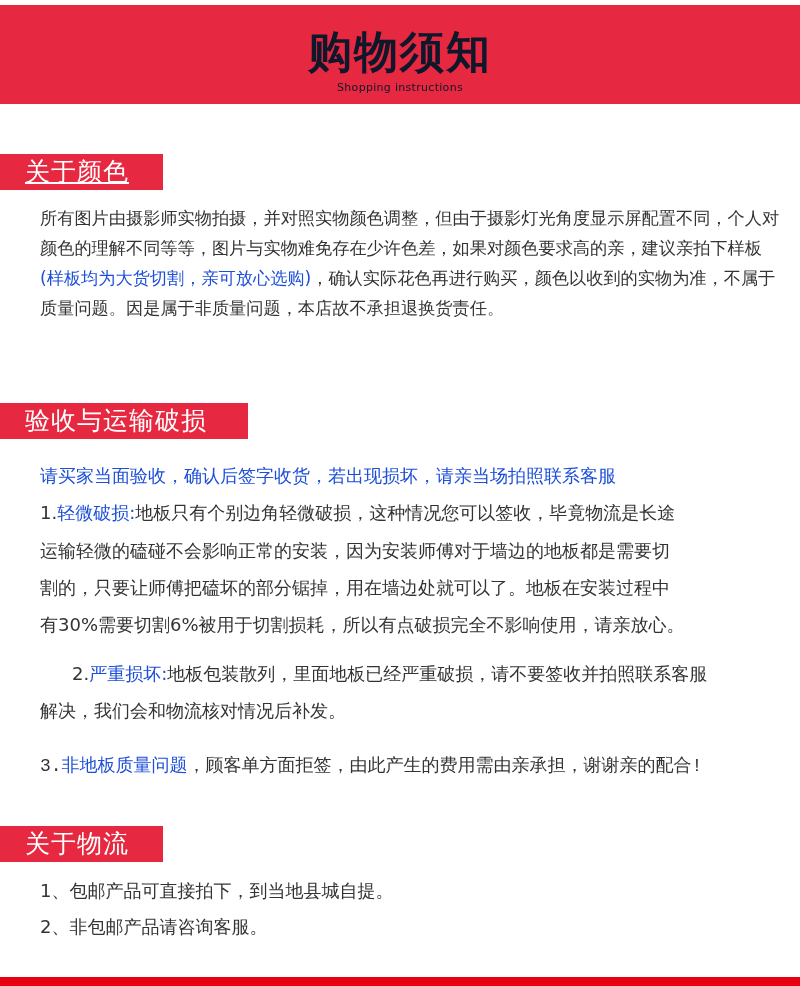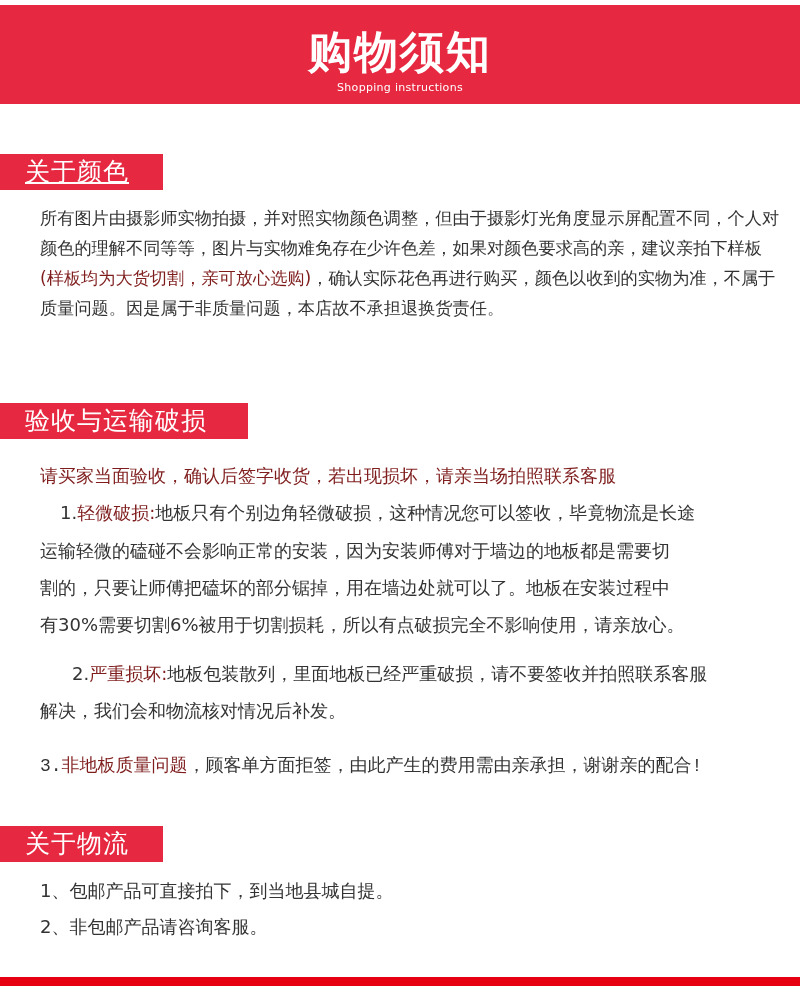--- a/index.html
+++ b/index.html
@@ -4,41 +4,41 @@
 <style>
   html, body { margin: 0; padding: 0; background: #ffffff; }
   body {
     width: 800px; height: 986px; position: relative; overflow: hidden;
     font-family: "DejaVu Sans", "Liberation Sans", sans-serif;
     color: #333333;
   }
   .header {
     position: absolute; left: 0; top: 5px; width: 800px; height: 99px;
     background: #e62840;
-    text-align: center; color: #ffffff;
+    text-align: center; color: #0f172a;
   }
   .header .title {
     position: absolute; left: 0; right: 0; top: 22px;
     font-size: 44px; font-weight: bold; letter-spacing: 2px; line-height: 50px;
   }
   .header .subtitle {
     position: absolute; left: 0; right: 0; top: 74px;
     font-size: 11px; line-height: 18px; letter-spacing: 0.3px;
   }
   .section-label {
     position: absolute; left: 0; height: 36px;
     background: #e62840; color: #ffffff;
     font-size: 25px; line-height: 36px;
     padding-left: 25px; box-sizing: border-box; letter-spacing: 1px;
   }
   .para {
     position: absolute; left: 40px; width: 740px;
     font-size: 17.2px; color: #333333;
   }
-  .red { color: #7f1d1d; }
+  .red { color: #1d4ed8; }
   .color-para { top: 203px; line-height: 30px; }
   .line { position: absolute; left: 40px; font-size: 18px; white-space: nowrap; }
   .bottom-bar {
     position: absolute; left: 0; top: 977px; width: 800px; height: 9px;
     background: #e60012;
   }
 </style>
 </head>
 <body>
 
@@ -47,21 +47,21 @@
   <div class="subtitle">Shopping instructions</div>
 </div>
 
 <div class="section-label" style="top:154px;width:163px;text-decoration:underline;">关于颜色</div>
 <div class="para color-para"><span>所有图片由摄影师实物拍摄，并对照实物颜色调整，但由于摄影灯光角度显示屏配置不同，个人对颜色的理解不同等等，图片与实物难免存在少许色差，如果对颜色要求高的亲，建议亲拍下样板</span><span class="red">(样板均为大货切割，亲可放心选购)</span><span>，确认实际花色再进行购买，颜色以收到的实物为准，不属于质量问题。因是属于非质量问题，本店故不承担退换货责任。</span></div>
 
 <div class="section-label" style="top:403px;width:248px;">验收与运输破损</div>
 
 <div class="line red" style="top:464px;">请买家当面验收，确认后签字收货，若出现损坏，请亲当场拍照联系客服</div>
 
-<div class="line" style="top:501px;margin-left:20px;"><span>1.</span><span class="red">轻微破损:</span><span>地板只有个别边角轻微破损，这种情况您可以签收，毕竟物流是长途</span></div>
+<div class="line" style="top:501px;"><span>1.</span><span class="red">轻微破损:</span><span>地板只有个别边角轻微破损，这种情况您可以签收，毕竟物流是长途</span></div>
 <div class="line" style="top:539px;">运输轻微的磕碰不会影响正常的安装，因为安装师傅对于墙边的地板都是需要切</div>
 <div class="line" style="top:576px;">割的，只要让师傅把磕坏的部分锯掉，用在墙边处就可以了。地板在安装过程中</div>
 <div class="line" style="top:613px;">有30%需要切割6%被用于切割损耗，所以有点破损完全不影响使用，请亲放心。</div>
 
 <div class="line" style="top:662px;margin-left:32px;"><span>2.</span><span class="red">严重损坏:</span><span>地板包装散列，里面地板已经严重破损，请不要签收并拍照联系客服</span></div>
 <div class="line" style="top:699px;text-align:center;">解决，我们会和物流核对情况后补发。</div>
 
 <div class="line" style="top:753px;font-family:Liberation Mono, monospace;"><span>3.</span><span class="red">非地板质量问题</span><span>，顾客单方面拒签，由此产生的费用需由亲承担，谢谢亲的配合!</span></div>
 
 <div class="section-label" style="top:826px;width:163px;">关于物流</div>

